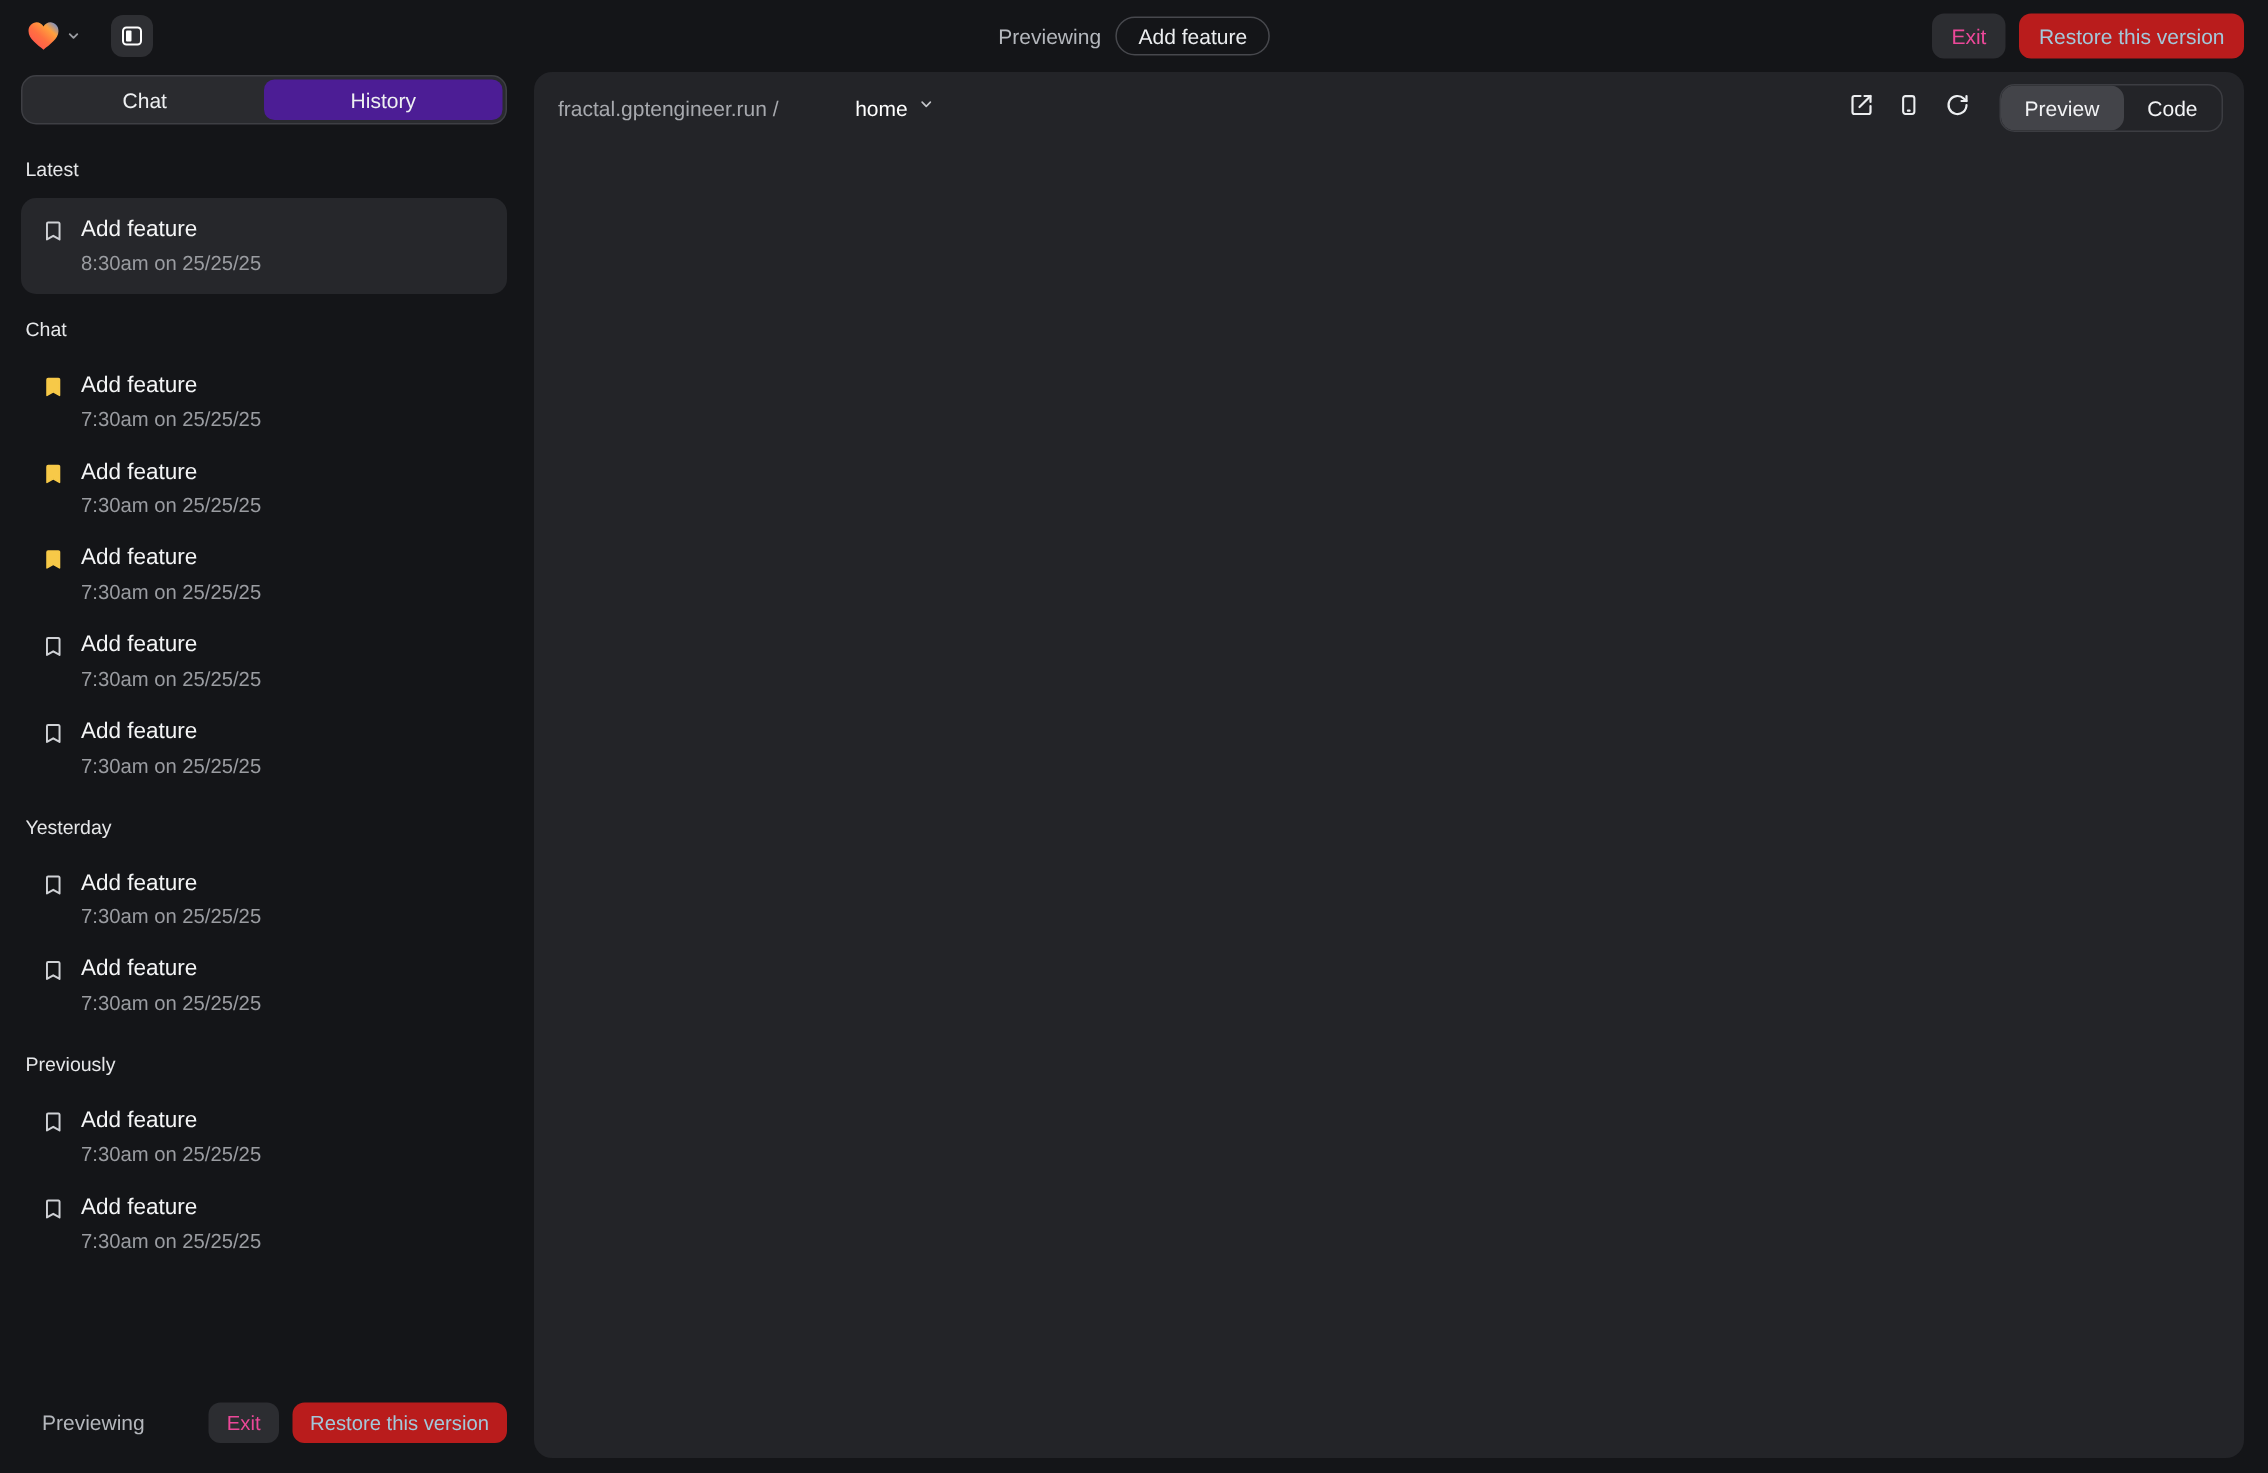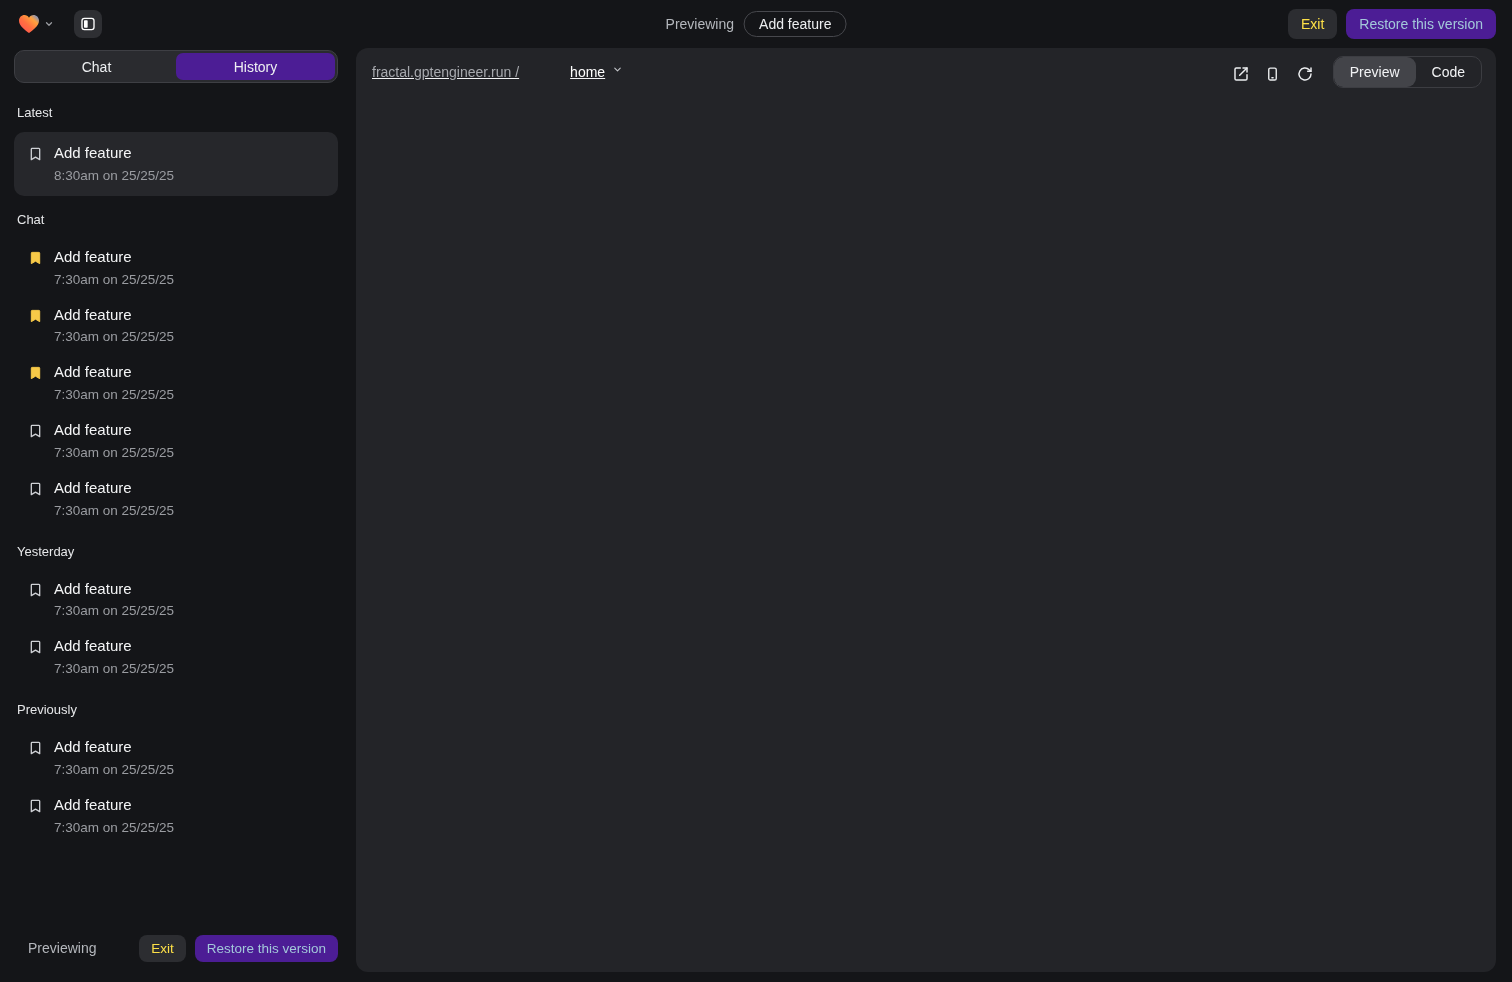--- a/index.html
+++ b/index.html
@@ -26,22 +26,22 @@
     position: absolute; left: 50%; top: 0; height: 48px; transform: translateX(-50%);
     display: flex; align-items: center; gap: 10px;
   }
   .muted-label { color: #b4b7bc; font-size: 14px; }
   .version-pill {
     border: 1px solid #47484d; border-radius: 999px; padding: 4px 14px;
     font-size: 14px; color: #eceef0; background: transparent; cursor: pointer;
   }
   .topbar-right { margin-left: auto; display: flex; align-items: center; gap: 9px; }
   .btn { border: none; border-radius: 8px; font-size: 14px; cursor: pointer; font-family: inherit; }
-  .btn-dark { background: #2c2d31; color: #fde047; padding: 7px 13px; }
-  .btn-blue { background: #4c1d95; color: #a3c8da; padding: 7px 13px; }
+  .btn-dark { background: #2c2d31; color: #ec4899; padding: 7px 13px; }
+  .btn-blue { background: #b91c1c; color: #a3c8da; padding: 7px 13px; }
 
   
   .sidebar {
     position: fixed; left: 14px; top: 50px; bottom: 10px; width: 324px;
     display: flex; flex-direction: column;
   }
   .tabs {
     flex: none; display: flex; background: #2a2b2f; border: 1px solid #3e3f44;
     border-radius: 10px; padding: 2px; height: 33px;
   }
@@ -70,24 +70,24 @@
   .btn-sm { padding: 6px 12px; font-size: 13.5px; }
 
   
   .main-panel {
     position: fixed; left: 356px; top: 48px; right: 16px; bottom: 10px;
     background: #232428; border-radius: 12px;
   }
   .main-toolbar {
     height: 48px; display: flex; align-items: center; padding: 0 14px 0 16px;
   }
-  .breadcrumb { display: flex; align-items: flex-start; gap: 7px; font-size: 14px; cursor: pointer; text-decoration: underline; }
+  .breadcrumb { display: flex; align-items: flex-start; gap: 7px; font-size: 14px; cursor: pointer; }
   .crumb-muted { color: #a7a9ae; }
   .crumb-page { color: #ffffff; font-weight: 500; margin-left: 44px; }
-  .toolbar-right { margin-left: auto; display: flex; align-items: flex-end; gap: 4px; }
+  .toolbar-right { margin-left: auto; display: flex; align-items: flex-start; gap: 4px; }
   .tool-icon {
     width: 28px; height: 28px; display: flex; align-items: center; justify-content: center;
     border-radius: 6px; cursor: pointer;
   }
   .view-toggle {
     display: flex; border: 1px solid #3c3d42; border-radius: 10px; overflow: hidden;
     margin-left: 10px; height: 32px;
   }
   .view-seg {
     display: flex; align-items: center; justify-content: center;

